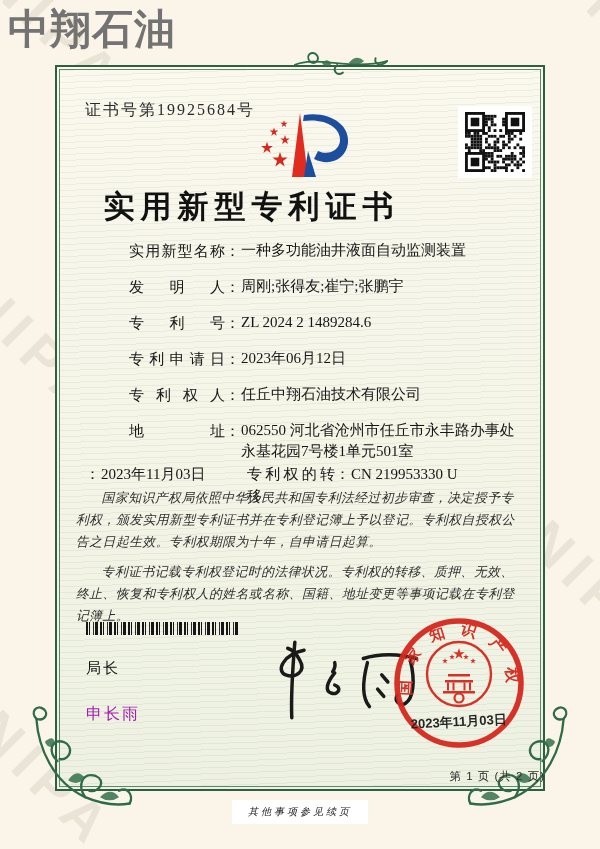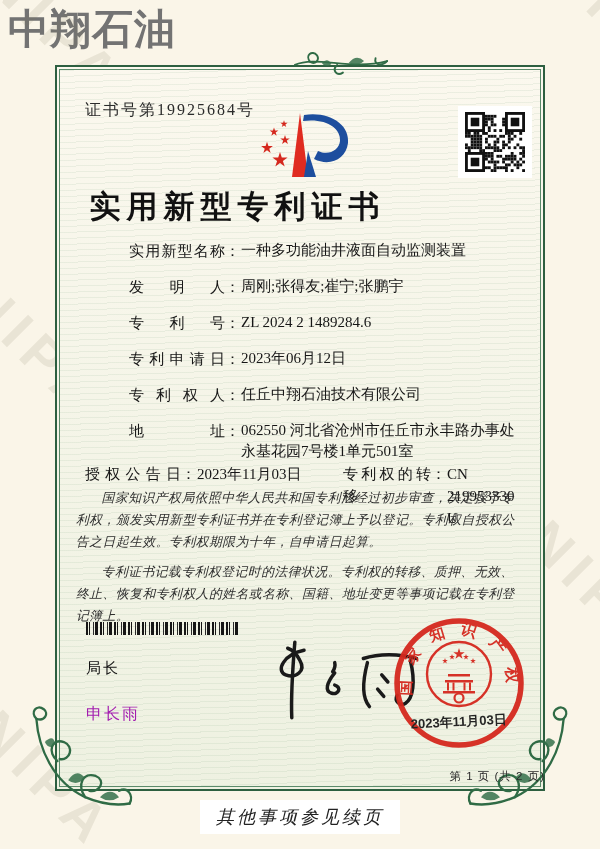--- a/index.html
+++ b/index.html
@@ -28,21 +28,21 @@
   .orn-br{left:464px;top:706px;width:106px;height:106px;transform:scaleX(-1);}
 
   
   .cert-no{position:absolute;left:85px;top:100px;font-family:"Liberation Serif","DejaVu Serif",serif;
            font-size:16px;letter-spacing:2px;color:#2b2b2b;text-align:center;}
   .emblem{position:absolute;left:242px;top:95px;width:118px;height:90px;}
   .qr-box{position:absolute;left:458px;top:106px;width:74px;height:72px;background:#ffffff;
           display:flex;align-items:center;justify-content:center;}
   .qr-box svg{width:60px;height:60px;}
 
-  .cert-title{position:absolute;left:41px;top:186px;width:393px;text-align:center;
+  .cert-title{position:absolute;left:55px;top:186px;width:393px;text-align:center;
       font-family:"Liberation Serif","DejaVu Serif",serif;font-weight:bold;font-size:31px;
       letter-spacing:6px;color:#111;}
 
   
   .fields{position:absolute;left:85px;top:240px;width:432px;
       font-family:"Liberation Serif","DejaVu Serif",serif;font-size:15px;color:#161616;}
   .frow{display:flex;line-height:22px;margin-bottom:14px;margin-left:44px;}
   .flabel{display:inline-block;width:96px;flex:none;text-align:justify;text-align-last:justify;}
   .fsep{flex:none;width:16px;}
   .fvalue{flex:1;line-height:21px;}
@@ -71,21 +71,21 @@
   .signature{position:absolute;left:258px;top:636px;width:180px;height:92px;}
 
   
   .seal{position:absolute;left:384px;top:608px;width:150px;height:150px;opacity:0.95;}
 
   
   .page-indicator{position:absolute;left:55px;top:769px;width:490px;text-align:right;
       font-family:Liberation Sans, sans-serif;font-size:11.5px;color:#2b2b2b;letter-spacing:1px;}
   .continuation{position:absolute;left:50%;top:800px;transform:translateX(-50%);
       background:#ffffff;padding:5px 16px;font-family:"Liberation Serif","DejaVu Serif",serif;
-      font-style:italic;font-size:18px;letter-spacing:3px;color:#222;}
+      font-style:italic;font-size:10px;letter-spacing:3px;color:#222;}
 </style>
 </head>
 <body>
 
 <div class="stage">
 
   <div class="logo">中翔石油</div>
 
   <div>
     <span class="wm" style="left:-70px;top:-20px">CNIPA</span>
@@ -349,21 +349,20 @@
       <span class="flabel">专利权人</span>
       <span class="fsep">：</span>
       <span class="fvalue">任丘中翔石油技术有限公司</span>
     </div>
     <div class="frow frow-addr">
       <span class="flabel">地址</span>
       <span class="fsep">：</span>
       <span class="fvalue">062550 河北省沧州市任丘市永丰路办事处永基花园7号楼1单元501室</span>
     </div>
     <div class="grant-row">
-      <span class="flabel">授权公告日</span>
       <span class="fsep">：</span>
       <span class="gdate">2023年11月03日</span>
       <span class="glabel2">专利权的转移</span>
       <span class="fsep">：</span>
       <span>CN 219953330 U</span>
     </div>
   </div>
 
   <div class="body-text">
     <p>国家知识产权局依照中华人民共和国专利法经过初步审查，决定授予专利权，颁发实用新型专利证书并在专利登记簿上予以登记。专利权自授权公告之日起生效。专利权期限为十年，自申请日起算。</p>

